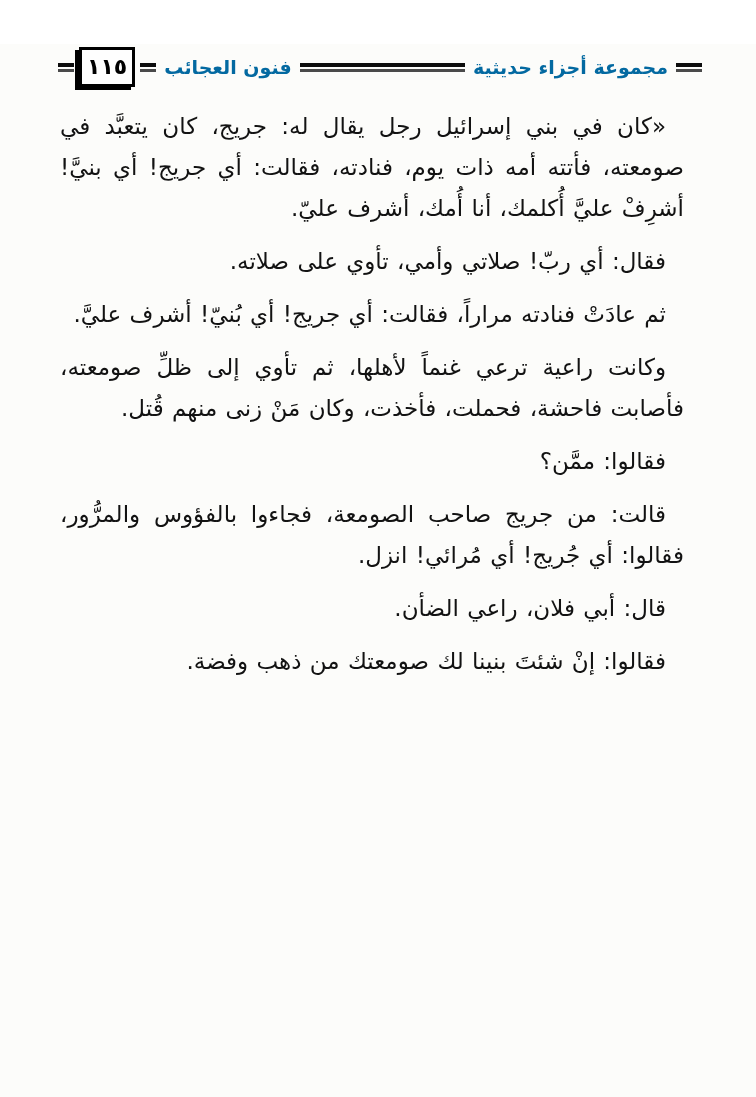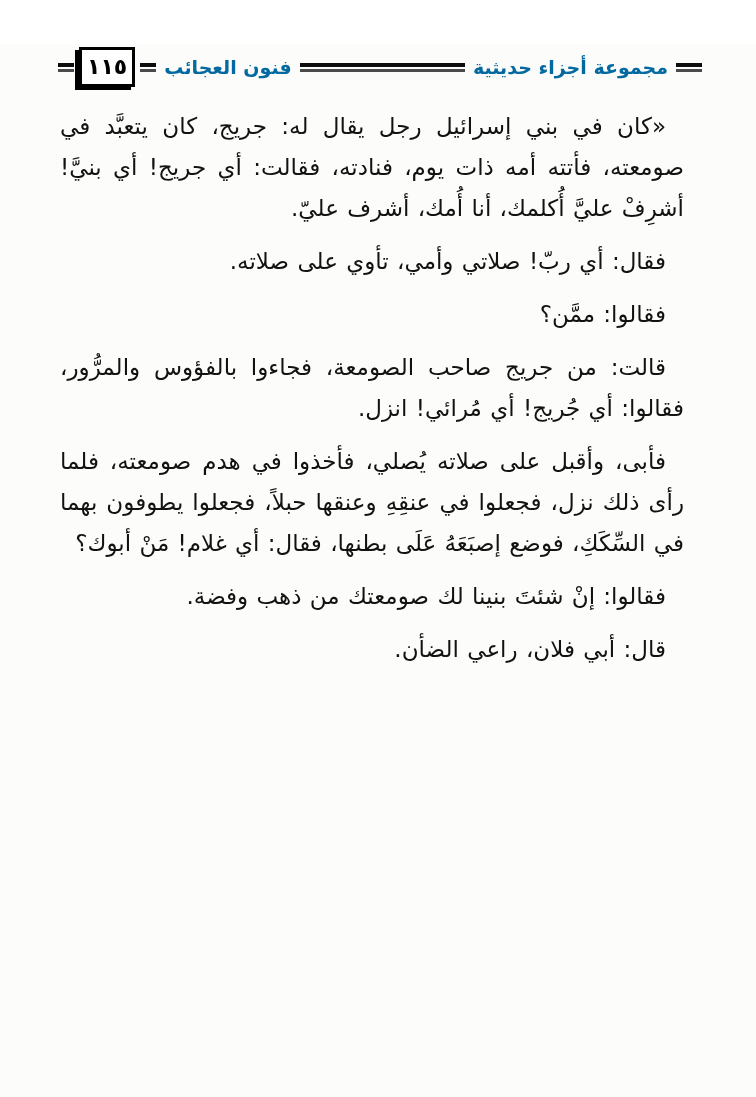--- a/index.html
+++ b/index.html
@@ -89,20 +89,21 @@
     <span class="rule rule-xs"></span>
     <span class="pagenum-box">
       <span class="pagenum">١١٥</span>
     </span>
     <span class="rule rule-xs"></span>
   </div>
 
   <div class="body-text">
       <p class="para">«كان في بني إسرائيل رجل يقال له: جريج، كان يتعبَّد في صومعته، فأتته أمه ذات يوم، فنادته، فقالت: أي جريج! أي بنيَّ! أشرِفْ عليَّ أُكلمك، أنا أُمك، أشرف عليّ.</p>
       <p class="para">فقال: أي ربّ! صلاتي وأمي، تأوي على صلاته.</p>
+      <p class="para">ثم عادَتْ فنادته مراراً، فقالت: أي جريج! أي بُنيّ! أشرف عليَّ.</p>
+      <p class="para">وكانت راعية ترعي غنماً لأهلها، ثم تأوي إلى ظلِّ صومعته، فأصابت فاحشة، فحملت، فأخذت، وكان مَنْ زنى منهم قُتل.</p>
       <p class="para">فقالوا: ممَّن؟</p>
       <p class="para">قالت: من جريج صاحب الصومعة، فجاءوا بالفؤوس والمرُّور، فقالوا: أي جُريج! أي مُرائي! انزل.</p>
-      <p class="para">فأبى، وأقبل على صلاته يُصلي، فأخذوا في هدم صومعته، فلما رأى ذلك نزل، فجعلوا في عنقِهِ وعنقها حبلاً، فجعلوا يطوفون بهما في السِّكَكِ، فوضع إصبَعَهُ عَلَى بطنها، فقال: أي غلام! مَنْ أبوك؟</p>
+      <p class="para">قال: أبي فلان، راعي الضأن.</p>
       <p class="para">فقالوا: إنْ شئتَ بنينا لك صومعتك من ذهب وفضة.</p>
-      <p class="para">قال: أبي فلان، راعي الضأن.</p>
     </div>
 
 </div>
 
 </body></html>

